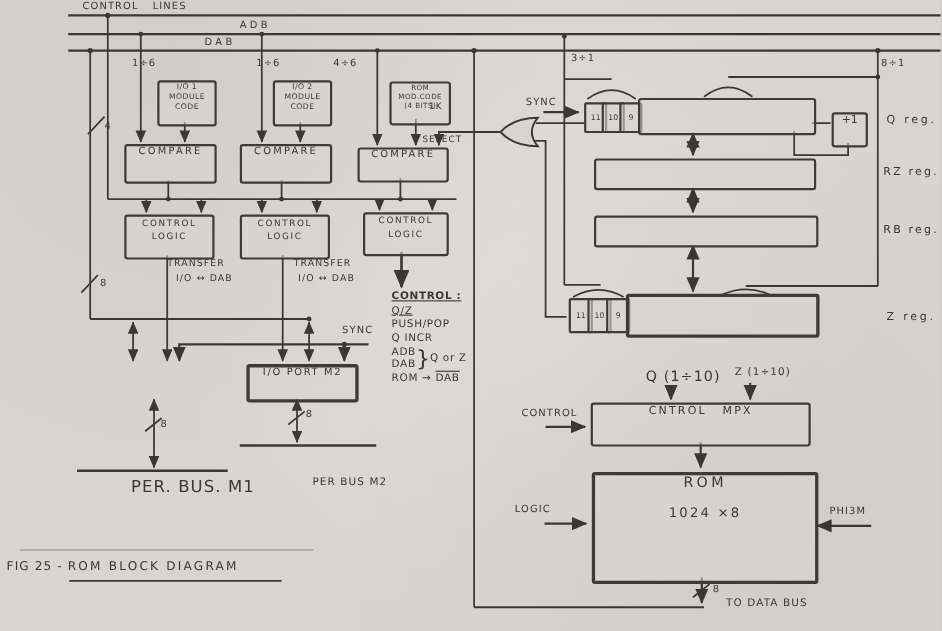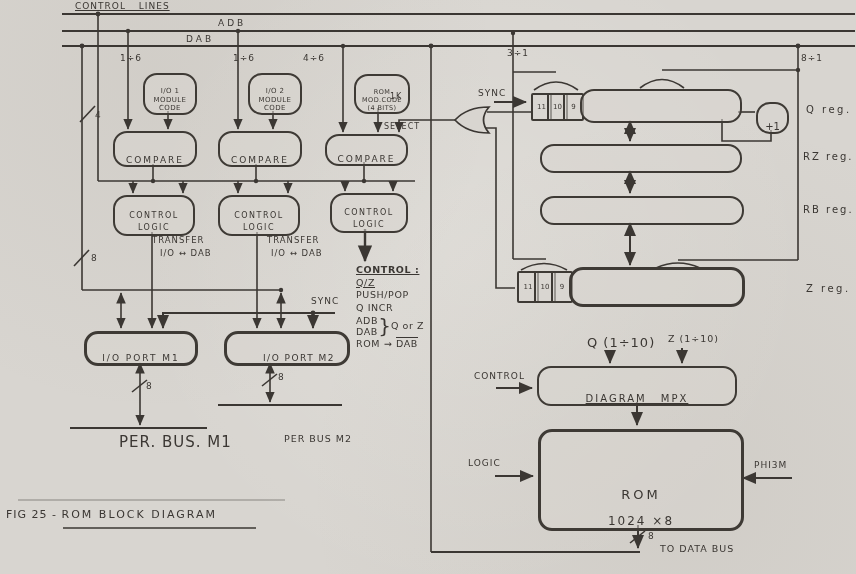--- a/index.html
+++ b/index.html
@@ -3,31 +3,31 @@
 <meta charset="utf-8">
 <style>
   html,body{margin:0;padding:0;background:#c9c6c1;}
   #canvas{position:relative;width:856px;height:574px;overflow:hidden;
     background:#d8d5d0;
     background-image:radial-gradient(circle at 18% 12%,rgba(120,110,95,.07),transparent 40%),
                      radial-gradient(circle at 80% 85%,rgba(120,110,95,.08),transparent 45%),
                      radial-gradient(circle at 55% 45%,rgba(255,255,250,.18),transparent 60%);
     font-family:"DejaVu Sans",sans-serif;color:#3b3733;}
   .lab{position:absolute;white-space:nowrap;font-size:9px;letter-spacing:1px;color:#3b3733;}
-  .box{position:absolute;border:2px solid #3e3a35;border-radius:14px;background:rgba(216,213,208,.55);
-    display:flex;align-items:flex-end;justify-content:center;text-align:center;}
+  .box{position:absolute;border:2px solid #3e3a35;border-radius:3px;background:rgba(216,213,208,.55);
+    display:flex;align-items:flex-start;justify-content:center;text-align:center;}
   .thick{border-width:3px;}
   .small{font-size:7px;letter-spacing:.4px;line-height:1.25;}
   .cell{position:absolute;border:2px solid #3e3a35;border-radius:2px;background:rgba(216,213,208,.6);
     display:flex;align-items:center;justify-content:center;font-size:7px;}
   svg{position:absolute;left:0;top:0;}
   .u{text-decoration:underline;}
   .ov{border-top:1.3px solid #3b3733;}
   .list-row{line-height:12.5px;font-size:9.5px;letter-spacing:.6px;}
-  .wsp{word-spacing:9px;text-decoration:underline;}
+  .wsp{word-spacing:9px;}
 </style>
 </head>
 <body>
 
 <div id="canvas">
 
   <svg width="856" height="574" viewBox="0 0 856 574">
     <defs>
       <marker id="ah" markerWidth="8" markerHeight="7" refX="6.5" refY="3" orient="auto">
         <path d="M0,0 L7,3 L0,6 Z" fill="#3b3733"></path>
@@ -133,21 +133,21 @@
 
   <div class="lab wsp" style="left:75px;top:1px;">CONTROL  LINES</div>
   <div class="lab" style="left:218px;top:18px;letter-spacing:3px;">ADB</div>
   <div class="lab" style="left:186px;top:34px;letter-spacing:3px;">DAB</div>
 
   <div class="lab" style="left:95px;top:110px;">4</div>
   <div class="lab" style="left:91px;top:253px;">8</div>
   <div class="lab" style="left:120px;top:53px;">1÷6</div>
   <div class="lab" style="left:233px;top:53px;">1÷6</div>
   <div class="lab" style="left:303px;top:53px;">4÷6</div>
-  <div class="lab" style="left:507px;top:48px;">3÷1</div>
+  <div class="lab" style="left:519px;top:48px;">3÷1</div>
   <div class="lab" style="left:801px;top:53px;">8÷1</div>
 
   <div class="box small" style="left:143px;top:73px;width:50px;height:38px;">
     <div>
         <div>I/O 1</div>
         <div>MODULE</div>
         <div>CODE</div>
       </div>
   </div>
   <div class="box small" style="left:248px;top:73px;width:50px;height:38px;">
@@ -220,24 +220,21 @@
         <div class="list-row" style="line-height:11px;">DAB</div>
       </div>
       <span style="font-size:20px;">}</span>
       <span class="list-row">Q or Z</span>
     </div>
     <div class="list-row">
       <span>ROM →</span> <span class="ov">DAB</span>
     </div>
   </div>
 
-  <div class="box thick" style="left:84px;top:331px;width:108px;height:29px;font-size:9px;letter-spacing:2px;">
-      <span>I/O PORT M1</span>
-    </div>
-  <div class="box thick" style="left:224px;top:331px;width:96px;height:29px;font-size:9px;letter-spacing:1.5px;padding-left:24px;">
+  <div class="box thick" style="left:224px;top:331px;width:96px;height:29px;font-size:9px;letter-spacing:1.5px;">
       <span>I/O PORT M2</span>
     </div>
   <div class="lab" style="left:146px;top:381px;">8</div>
   <div class="lab" style="left:278px;top:372px;">8</div>
   <div class="lab" style="left:119px;top:433px;font-size:15px;">PER. BUS. M1</div>
   <div class="lab" style="left:284px;top:433px;font-size:9.5px;">PER BUS M2</div>
 
   <div class="cell" style="left:531px;top:93px;width:17px;height:24px;">
       <span>11</span>
     </div>
@@ -266,21 +263,21 @@
 
   <div class="lab" style="left:806px;top:104px;letter-spacing:2.5px;font-size:10px;">Q reg.</div>
   <div class="lab" style="left:803px;top:151px;letter-spacing:2px;font-size:10px;">RZ reg.</div>
   <div class="lab" style="left:803px;top:204px;letter-spacing:2px;font-size:10px;">RB reg.</div>
   <div class="lab" style="left:806px;top:283px;letter-spacing:2.5px;font-size:10px;">Z reg.</div>
 
   <div class="lab" style="left:587px;top:335px;font-size:13px;">Q (1÷10)</div>
   <div class="lab" style="left:668px;top:333px;font-size:9.5px;">Z (1÷10)</div>
   <div class="lab" style="left:474px;top:371px;">CONTROL</div>
   <div class="box" style="left:537px;top:366px;width:196px;height:36px;font-size:10px;letter-spacing:2px;border-width:2.5px;">
-      <span class="wsp">DIAGRAM  MPX</span>
+      <span class="wsp">CNTROL  MPX</span>
     </div>
 
   <div class="box thick" style="left:538px;top:429px;width:200px;height:96px;">
     <div>
       <div style="font-size:13px;letter-spacing:3px;margin-bottom:12px;">ROM</div>
       <div style="font-size:12px;letter-spacing:2px;">1024 ×8</div>
     </div>
   </div>
   <div class="lab" style="left:468px;top:458px;">LOGIC</div>
   <div class="lab" style="left:754px;top:460px;">PHI3M</div>

